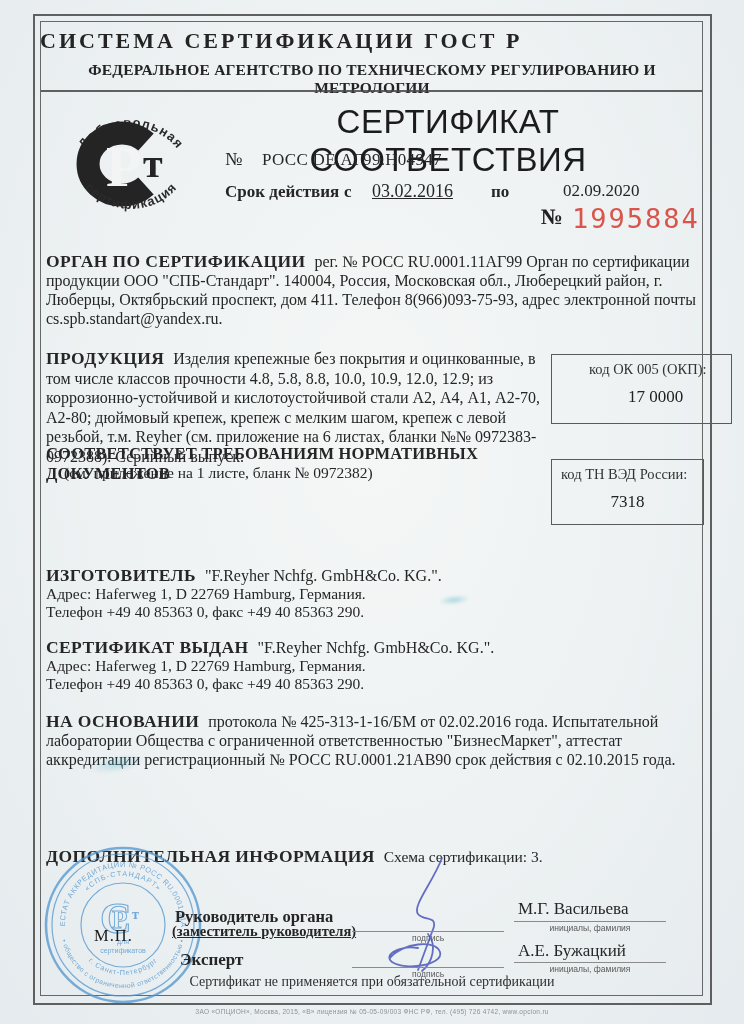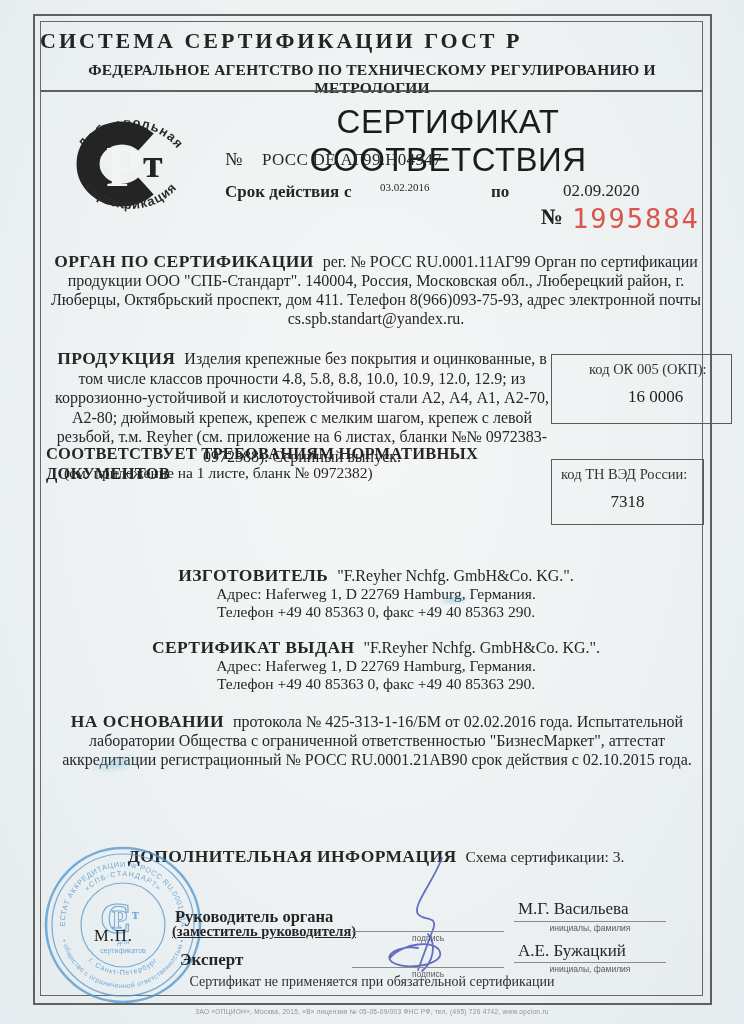--- a/index.html
+++ b/index.html
@@ -14,26 +14,26 @@
   .hdr1{left:40px; top:28px; width:664px; text-align:left; font-weight:700; font-size:22px; letter-spacing:3px; color:#242424;}
   .hdr2{left:40px; top:61px; width:664px; text-align:center; font-weight:700; font-size:15.5px; letter-spacing:.2px; color:#242424;}
   .hdr-rule{left:41px; top:90px; width:661px; height:2px; background:rgba(70,70,70,.85);}
   .logo{left:56px; top:94px; width:150px; height:136px;}
   .doc-title{left:195px; top:103px; width:506px; text-align:center;
     font-family:"Liberation Sans", sans-serif; font-weight:400; font-size:33px; letter-spacing:.5px; color:#1c1c1c;}
   .num-label{left:225px; top:149px; font-size:18px;}
   .num-value{left:262px; top:150px; font-size:17px; letter-spacing:.3px;}
   .val-label{left:225px; top:182px; font-size:17px; font-weight:700;}
   .val-c{left:344px; top:182px; font-size:17px; font-weight:700;}
-  .val-from{left:380px; top:181px; font-size:11px;}
+  .val-from{left:372px; top:181px; font-size:18px;text-decoration:underline;}
   .val-po{left:491px; top:182px; font-size:17px; font-weight:700;}
   .val-to{left:563px; top:181px; font-size:17px;}
   .blank-no-label{left:541px; top:204px; font-size:22px; font-weight:700; color:#222;}
   .blank-no-value{left:572px; top:203px; font-family:"DejaVu Sans Mono", monospace; font-size:27px; letter-spacing:2px; color:#d9544a;}
-  .sec{font-size:16px; line-height:19px; text-align:center;margin-top:16px;}
+  .sec{font-size:16px; line-height:19px; text-align:left;margin-top:16px;}
   .seclabel{font-weight:700; font-size:17.5px; letter-spacing:.4px; margin-right:9px;}
   .sec-organ{left:46px; top:236px; width:660px;}
   .sec-production{left:46px; top:333px; width:512px; line-height:19.5px;}
   .codebox{border:1.5px solid #5a5a5a; background:transparent;}
   .box-okp{left:551px; top:354px; width:151px; height:68px;padding-left:28px;}
   .box-tnved{left:551px; top:459px; width:151px; height:64px;}
   .codebox .cb-label{margin:6px 0 0 9px; font-size:14.5px; color:#333;}
   .codebox .cb-value{margin-top:9px; text-align:center; font-size:17px; color:#222;}
   .sec-conformity-l1{left:46px; top:444px; width:520px; font-weight:700; font-size:16.5px; letter-spacing:.2px;}
   .sec-conformity-l2{left:46px; top:464px; width:520px; font-size:15.5px;margin-left:18px;}
@@ -110,21 +110,21 @@
 
   <span class="abs blank-no-label">№</span>
   <span class="abs blank-no-value">1995884</span>
 
   <p class="abs sec sec-organ"><b class="seclabel">ОРГАН ПО СЕРТИФИКАЦИИ</b><span>рег. № РОСС RU.0001.11АГ99 Орган по сертификации продукции ООО "СПБ-Стандарт". 140004, Россия, Московская обл., Люберецкий район, г. Люберцы, Октябрьский проспект, дом 411. Телефон 8(966)093-75-93, адрес электронной почты cs.spb.standart@yandex.ru.</span></p>
 
   <p class="abs sec sec-production"><b class="seclabel">ПРОДУКЦИЯ</b><span>Изделия крепежные без покрытия и оцинкованные, в том числе классов прочности 4.8, 5.8, 8.8, 10.0, 10.9, 12.0, 12.9; из коррозионно-устойчивой и кислотоустойчивой стали А2, А4, А1, А2-70, А2-80; дюймовый крепеж, крепеж с мелким шагом, крепеж с левой резьбой, т.м. Reyher (см. приложение на 6 листах, бланки №№ 0972383-0972388). Серийный выпуск.</span></p>
 
   <div class="abs codebox box-okp">
     <div class="cb-label">код ОК 005 (ОКП):</div>
-    <div class="cb-value">16 0006</div>
+    <div class="cb-value">17 0000</div>
   </div>
 
   <div class="abs sec-conformity-l1">СООТВЕТСТВУЕТ ТРЕБОВАНИЯМ НОРМАТИВНЫХ ДОКУМЕНТОВ</div>
   <div class="abs sec-conformity-l2">(см. приложение на 1 листе, бланк № 0972382)</div>
 
   <div class="abs codebox box-tnved">
     <div class="cb-label">код ТН ВЭД России:</div>
     <div class="cb-value">7318</div>
   </div>
 

